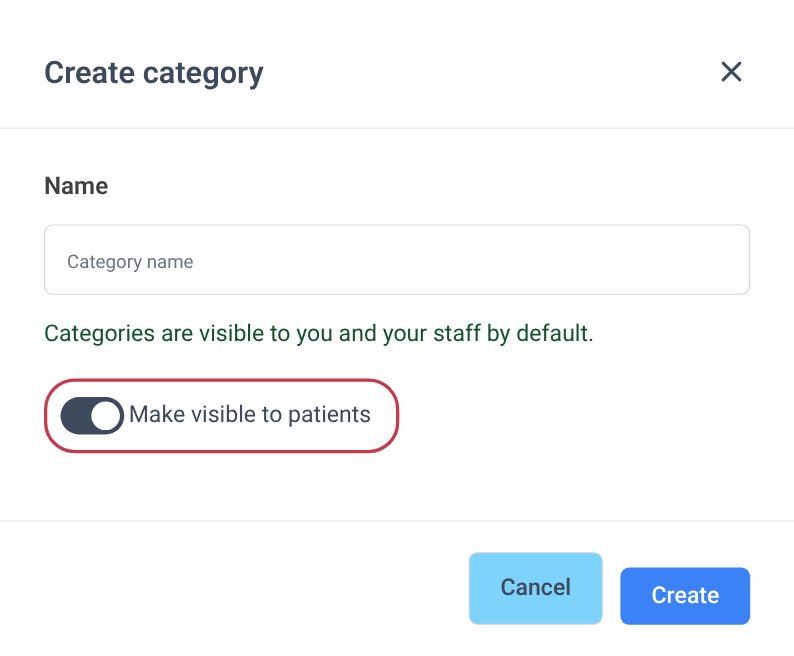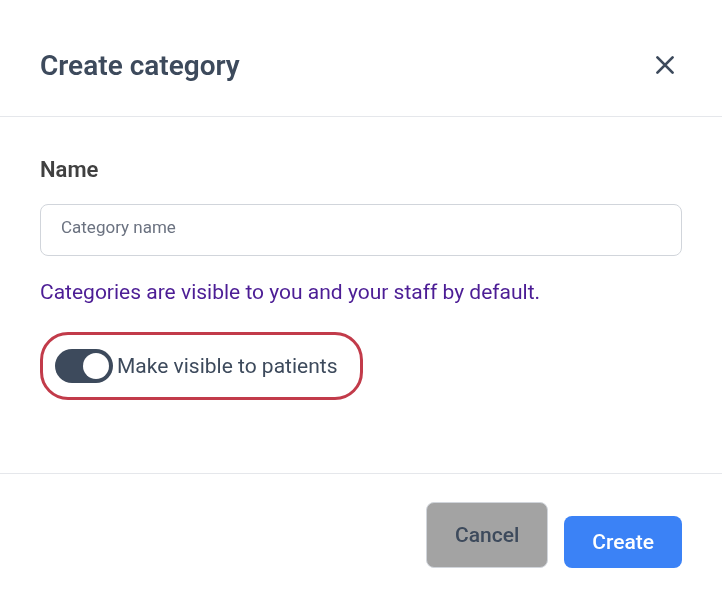--- a/index.html
+++ b/index.html
@@ -48,41 +48,41 @@
     .field-label {
       font-size: 22px;
       font-weight: 600;
       color: #404040;
       margin-bottom: 22px;
       display: block;
     }
     .input-wrapper {
       border: 1px solid #d1d5db;
       border-radius: 8px;
-      padding: 12px 20px 16px 20px;
+      padding: 24px 20px 16px 20px;
       margin-bottom: 24px;
     }
     .input-floating-label {
       font-size: 17px;
       color: #6b7280;
       display: block;
       margin-bottom: 2px;
     }
     .text-input {
       border: none;
       outline: none;
       font-size: 22px;
       color: #3d4a5c;
       width: 100%;
       font-family: inherit;
       background: transparent;
     }
     .helper-text {
       font-size: 21px;
-      color: #4c1d95;
+      color: #14532d;
       margin-bottom: 28px;
     }
     .toggle-row {
       display: inline-flex;
       align-items: center;
       gap: 4px;
       border: 3px solid #c23b4a;
       border-radius: 28px;
       padding: 14px 22px 14px 12px;
     }
@@ -123,21 +123,21 @@
     }
     .btn {
       font-size: 21px;
       font-weight: 500;
       padding: 14px 28px;
       border-radius: 8px;
       cursor: pointer;
       font-family: inherit;
     }
     .btn-secondary {
-      background: #a3a3a3;
+      background: #7dd3fc;
       color: #3d4a5c;
       border: 1.5px solid #d1d5db;
     }
     .btn-primary {
       background: #3b82f6;
       color: #ffffff;
       border: none;
       margin-top: 14px;
     }
   </style>

